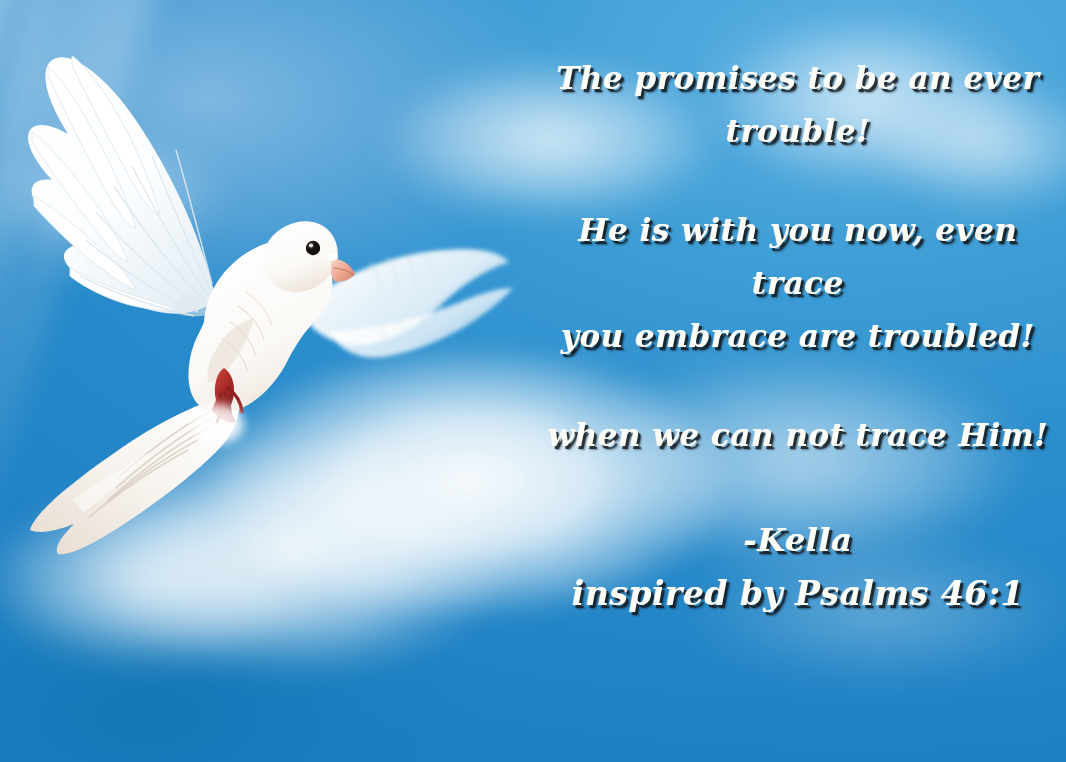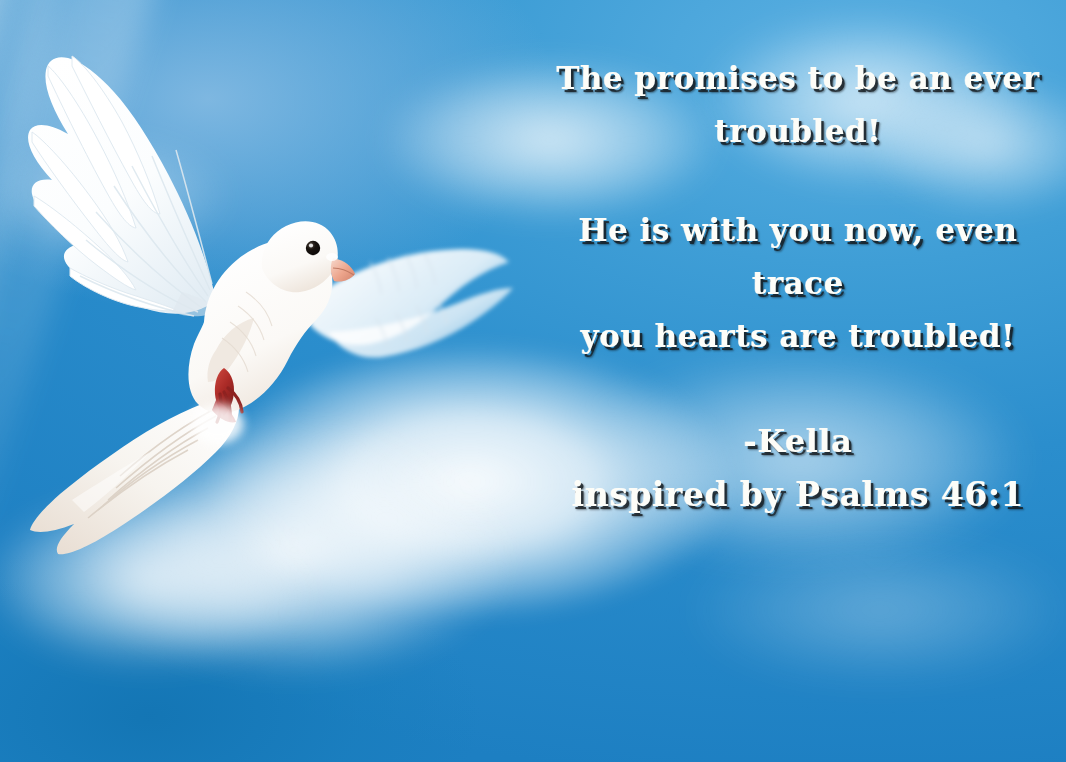--- a/index.html
+++ b/index.html
@@ -126,20 +126,21 @@
   .dove-wrap svg { width: 100%; height: 100%; display: block; }
 
   
   .quote-block {
     position: absolute;
     left: 540px;
     top: 52px;
     width: 516px;
     text-align: center;
     font-family: "DejaVu Serif", "Liberation Serif", serif;
+    font-style: italic;
     font-weight: bold;
     color: #fdfdf8;
     letter-spacing: 0.5px;
     text-shadow:
       2.5px 3px 0 rgba(20,25,30,0.78),
       3.5px 4px 2px rgba(10,15,20,0.45),
       -0.5px -0.5px 0 rgba(255,255,255,0.55);
     -webkit-font-smoothing: antialiased;
   }
   .stanza {
@@ -376,29 +377,30 @@
 
         <ellipse cx="208" cy="424" rx="26" ry="20" fill="#ffffff" opacity="0.85" filter="url(#veryoft)"></ellipse>
       </g>
     </svg>
   </div>
 
   <div class="quote-block">
 
     <p class="stanza">
       <span class="ln">The promises to be an ever</span>
-      <span class="ln">troubled!</span>
+      <span class="ln">trouble!</span>
     </p>
 
     <p class="stanza">
       <span class="ln">He is with you now, even trace</span>
-      <span class="ln">you hearts are troubled!</span>
+      <span class="ln">you embrace are troubled!</span>
     </p>
 
     <p class="stanza">
+      <span class="ln">when we can not trace Him!</span>
     </p>
 
     <div class="attribution">
       <span class="ln author">-Kella</span>
       <span class="ln source">inspired by Psalms 46:1</span>
     </div>
 
   </div>
 
 </div>

